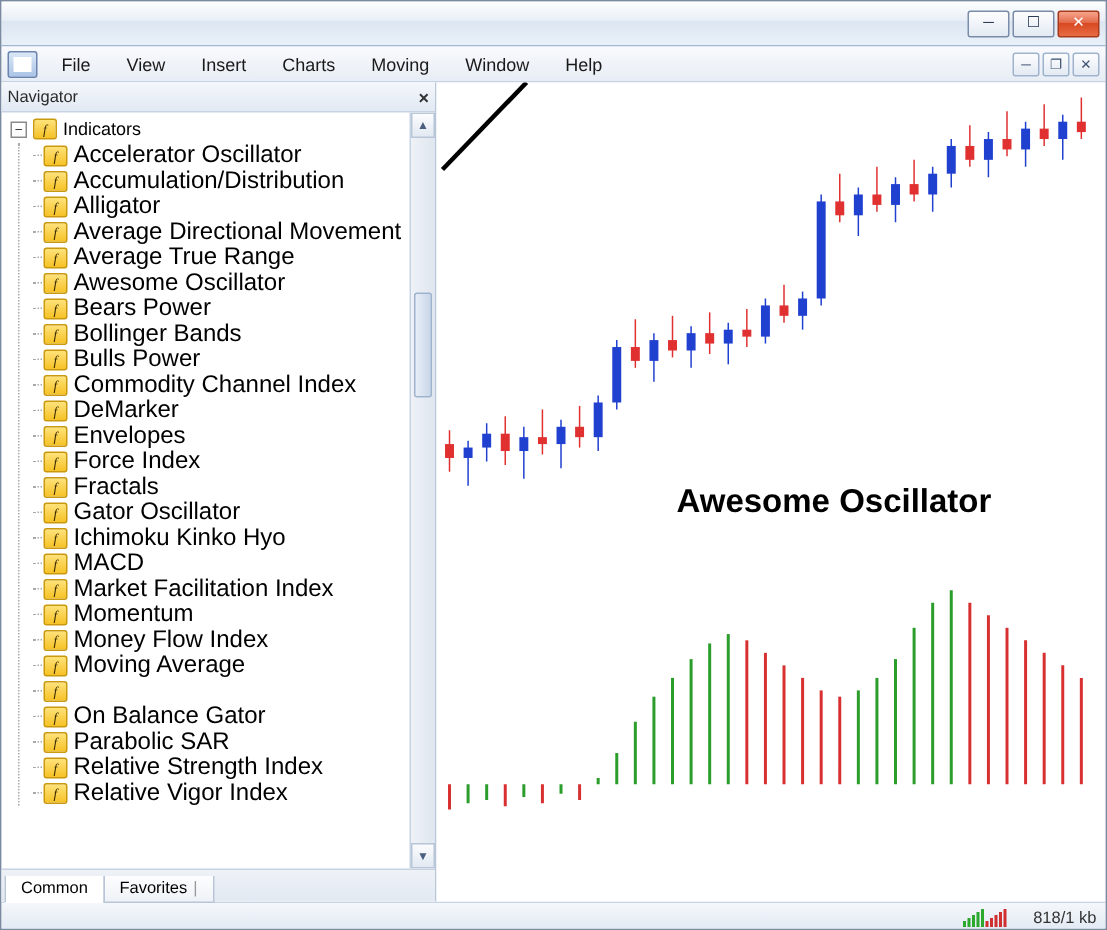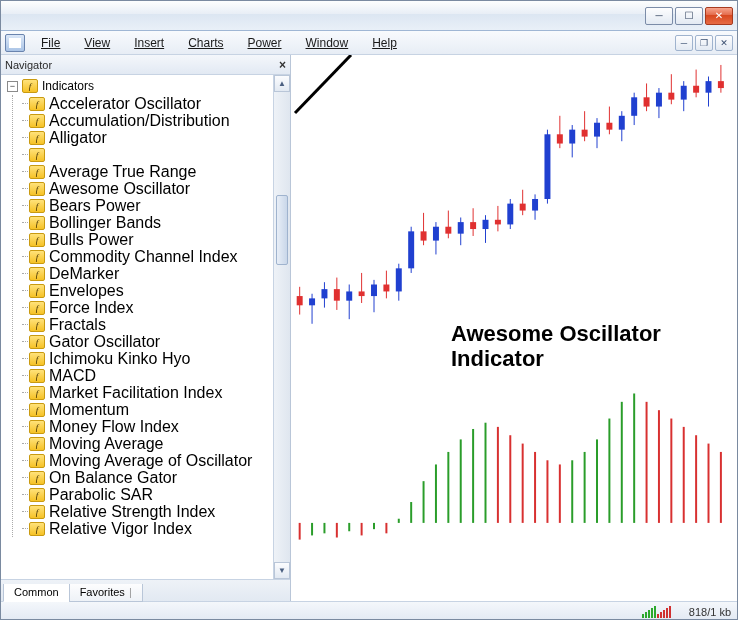--- a/index.html
+++ b/index.html
@@ -5,21 +5,21 @@
 * { box-sizing: border-box; margin: 0; padding: 0; }
 body { font-family: "Segoe UI", Tahoma, sans-serif; font-size: 12px; background: #fff; width: 738px; height: 620px; overflow: hidden; border: 1px solid #7a8aa0; position: relative; }
 .titlebar { height: 30px; background: linear-gradient(#fdfefe,#e8eef6 45%,#dce6f2 46%,#e9f0f8); border-bottom: 1px solid #9fb6d4; display: flex; justify-content: flex-end; align-items: center; padding: 0 4px; }
 .win-btn { width: 28px; height: 18px; margin-left: 2px; border: 1px solid #7b8ca8; border-radius: 2px; display: flex; align-items: center; justify-content: center; background: linear-gradient(#fdfdfe,#e3eaf3); }
 .win-btn.close { background: linear-gradient(#f7a48c,#e2694a 45%,#d84820 46%,#e76b44); border-color: #a63a1f; }
 .win-glyph { font-size: 10px; color: #2b3d59; line-height: 1; }
 .win-btn.close .win-glyph { color: #fff; }
 .menubar { height: 24px; background: linear-gradient(#f8fafd,#e7edf5); border-bottom: 1px solid #c7d3e3; display: flex; align-items: center; padding-left: 4px; }
 .app-icon { width: 20px; height: 18px; margin-right: 6px; border: 1px solid #6a84ae; background: linear-gradient(#dbe7f7,#aac4e6); border-radius: 2px; position: relative; }
 .app-icon::after { content: ""; position: absolute; inset: 3px; background: #fff; }
-.menu-item { padding: 7px 10px; margin-right: 4px; color: #1a1a1a; text-decoration: underline; }
+.menu-item { padding: 7px 10px; margin-right: 4px; color: #1a1a1a; }
 .mdi-ctrls { margin-left: auto; display: flex; gap: 2px; padding-right: 4px; }
 .mdi-btn { width: 18px; height: 16px; border: 1px solid #9fb3ce; background: linear-gradient(#fdfdfe,#e3eaf3); display: flex; align-items: center; justify-content: center; font-size: 9px; color: #3a4f70; border-radius: 2px; }
 .workspace { display: flex; height: 546px; }
 .nav-panel { width: 290px; border-right: 1px solid #b9c6d8; display: flex; flex-direction: column; background: #fff; }
 .nav-header { height: 20px; background: linear-gradient(#f4f7fb,#e2e9f3); border-bottom: 1px solid #c7d3e3; display: flex; align-items: center; padding: 0 4px; font-size: 11px; color: #2a2a2a; }
 .nav-header .close-x { margin-left: auto; font-weight: bold; font-size: 12px; color: #333; }
 .tree-wrap { flex: 1; display: flex; overflow: hidden; }
 .tree { flex: 1; overflow: hidden; padding: 2px 0 2px 2px; }
 .tree-root { display: flex; align-items: center; height: 18px; padding-left: 4px; }
 .expander { width: 11px; height: 11px; border: 1px solid #8a8a8a; background: #fff; display: flex; align-items: center; justify-content: center; font-size: 9px; line-height: 1; color: #333; margin-right: 4px; }
@@ -61,21 +61,21 @@
       <span class="win-glyph">✕</span>
     </div>
 </div>
 
 <div class="menubar">
   <div class="app-icon"></div>
   <div class="menu-item">File</div>
   <div class="menu-item">View</div>
   <div class="menu-item">Insert</div>
   <div class="menu-item">Charts</div>
-  <div class="menu-item">Power</div>
+  <div class="menu-item">Moving</div>
   <div class="menu-item">Window</div>
   <div class="menu-item">Help</div>
   <div class="mdi-ctrls">
     <div class="mdi-btn">─</div>
     <div class="mdi-btn">❐</div>
     <div class="mdi-btn">✕</div>
   </div>
 </div>
 
 <div class="workspace">
@@ -100,20 +100,21 @@
             <div class="tree-leaf">
               <div class="f-icon">f</div>
               <span class="label">Accumulation/Distribution</span>
             </div>
             <div class="tree-leaf">
               <div class="f-icon">f</div>
               <span class="label">Alligator</span>
             </div>
             <div class="tree-leaf">
               <div class="f-icon">f</div>
+              <span class="label">Average Directional Movement</span>
             </div>
             <div class="tree-leaf">
               <div class="f-icon">f</div>
               <span class="label">Average True Range</span>
             </div>
             <div class="tree-leaf">
               <div class="f-icon">f</div>
               <span class="label">Awesome Oscillator</span>
             </div>
             <div class="tree-leaf">
@@ -171,21 +172,20 @@
             <div class="tree-leaf">
               <div class="f-icon">f</div>
               <span class="label">Money Flow Index</span>
             </div>
             <div class="tree-leaf">
               <div class="f-icon">f</div>
               <span class="label">Moving Average</span>
             </div>
             <div class="tree-leaf">
               <div class="f-icon">f</div>
-              <span class="label">Moving Average of Oscillator</span>
             </div>
             <div class="tree-leaf">
               <div class="f-icon">f</div>
               <span class="label">On Balance Gator</span>
             </div>
             <div class="tree-leaf">
               <div class="f-icon">f</div>
               <span class="label">Parabolic SAR</span>
             </div>
             <div class="tree-leaf">
@@ -313,21 +313,20 @@
         <line x1="357.15555555555557" x2="357.15555555555557" y1="470" y2="348.38709677419354" stroke="#d83030" stroke-width="2"></line>
         <line x1="369.6" x2="369.6" y1="470" y2="356.7741935483871" stroke="#d83030" stroke-width="2"></line>
         <line x1="382.0444444444444" x2="382.0444444444444" y1="470" y2="365.16129032258067" stroke="#d83030" stroke-width="2"></line>
         <line x1="394.4888888888889" x2="394.4888888888889" y1="470" y2="373.5483870967742" stroke="#d83030" stroke-width="2"></line>
         <line x1="406.9333333333334" x2="406.9333333333334" y1="470" y2="381.93548387096774" stroke="#d83030" stroke-width="2"></line>
         <line x1="419.3777777777778" x2="419.3777777777778" y1="470" y2="390.3225806451613" stroke="#d83030" stroke-width="2"></line>
         <line x1="431.82222222222225" x2="431.82222222222225" y1="470" y2="398.7096774193549" stroke="#d83030" stroke-width="2"></line>
       </svg>
     <div class="annotation">
       <div>Awesome Oscillator</div>
-      <div>Indicator</div>
     </div>
     <svg class="ann-line">
         <line x1="60" y1="0" x2="4" y2="58" stroke="#000" stroke-width="3"></line>
       </svg>
   </div>
 
 </div>
 
 <div class="statusbar">
   <span class="conn-icon">

